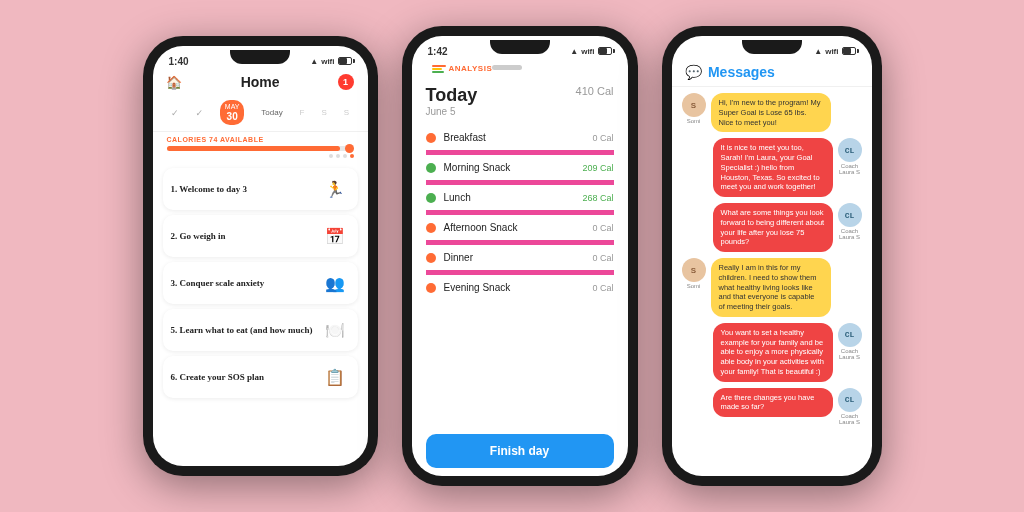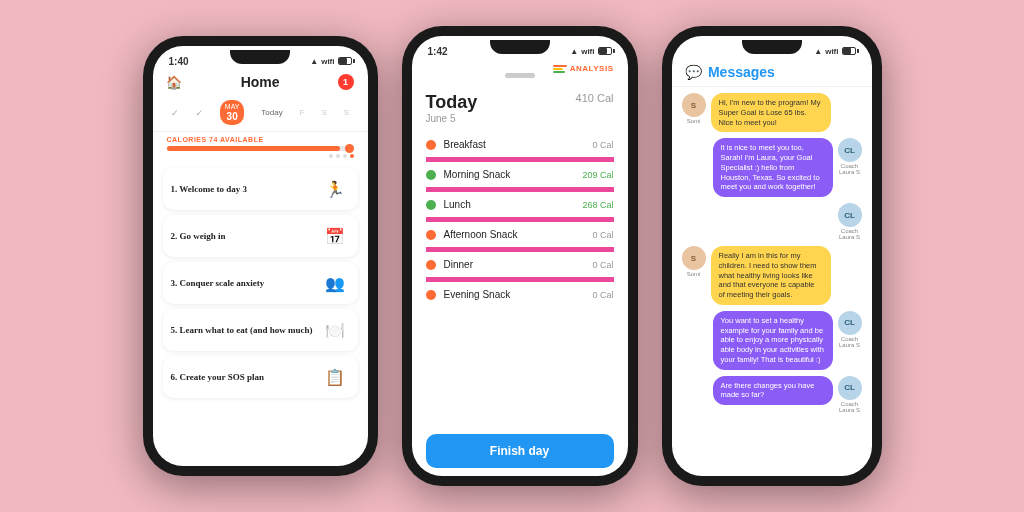--- a/index.html
+++ b/index.html
@@ -152,23 +152,22 @@
       border-radius: 10px;
       box-shadow: 0 1px 4px rgba(0,0,0,0.08);
       font-family: Liberation Serif, serif;
     }
     .task-text { font-size: 9px; font-weight: 600; color: #222; flex: 1; }
     .task-icon { width: 28px; height: 28px; border-radius: 50%; overflow: hidden; display: flex; align-items: center; justify-content: center; font-size: 16px; }
 
     
     .phone2-top {
       display: flex;
-      flex-direction: column;
-      align-items: center;
-      padding: 4px 14px 6px;
+      align-items: center;
+      padding: 4px 20px 6px;
     }
     .analysis-label {
       font-size: 8px;
       color: #ff6b35;
       font-weight: 700;
       letter-spacing: 0.5px;
       align-self: flex-end;
       display: flex;
       align-items: center;
       gap: 3px;
@@ -235,32 +234,32 @@
       border-radius: 50%;
       overflow: hidden;
       flex-shrink: 0;
       display: flex;
       align-items: center;
       justify-content: center;
       font-size: 8px;
       font-weight: 700;
     }
     .avatar.somi { background: #e8c4a0; color: #8b5e3c; }
-    .avatar.coach { background: #b8d4e8; color: #2c5f7a; }
+    .avatar.coach { background: #b8d4e8; color: #2c5f7a; font-family: Liberation Mono, monospace; }
     .avatar-label { font-size: 6px; color: #888; margin-top: 1px; text-align: center; }
     .chat-col { display: flex; flex-direction: column; }
     .bubble {
       border-radius: 12px;
       padding: 5px 8px;
       font-size: 7.5px;
       line-height: 1.3;
       max-width: 120px;
     }
     .bubble.yellow { background: #ffd54f; color: #333; }
-    .bubble.blue { background: #8b5cf6; color: #fff; }
+    .bubble.blue { background: #ef4444; color: #fff; }
   </style>
 </head>
 <body>
 
 <div class="phones-container">
 
   <div class="phone">
     <div class="phone-notch"></div>
     <div class="phone-screen">
 
@@ -456,20 +455,21 @@
             <div class="avatar-label">Coach<br>Laura S</div>
           </div>
           <div class="bubble blue">It is nice to meet you too, Sarah! I'm Laura, your Goal Specialist :) hello from Houston, Texas. So excited to meet you and work together!</div>
         </div>
 
         <div class="chat-row right">
           <div class="chat-col">
             <div class="avatar coach">CL</div>
             <div class="avatar-label">Coach<br>Laura S</div>
           </div>
+          <div class="bubble blue">What are some things you look forward to being different about your life after you lose 75 pounds?</div>
         </div>
 
         <div class="chat-row">
           <div class="chat-col">
             <div class="avatar somi">S</div>
             <div class="avatar-label">Somi</div>
           </div>
           <div class="bubble yellow">Really I am in this for my children. I need to show them what healthy living looks like and that everyone is capable of meeting their goals.</div>
         </div>
 

